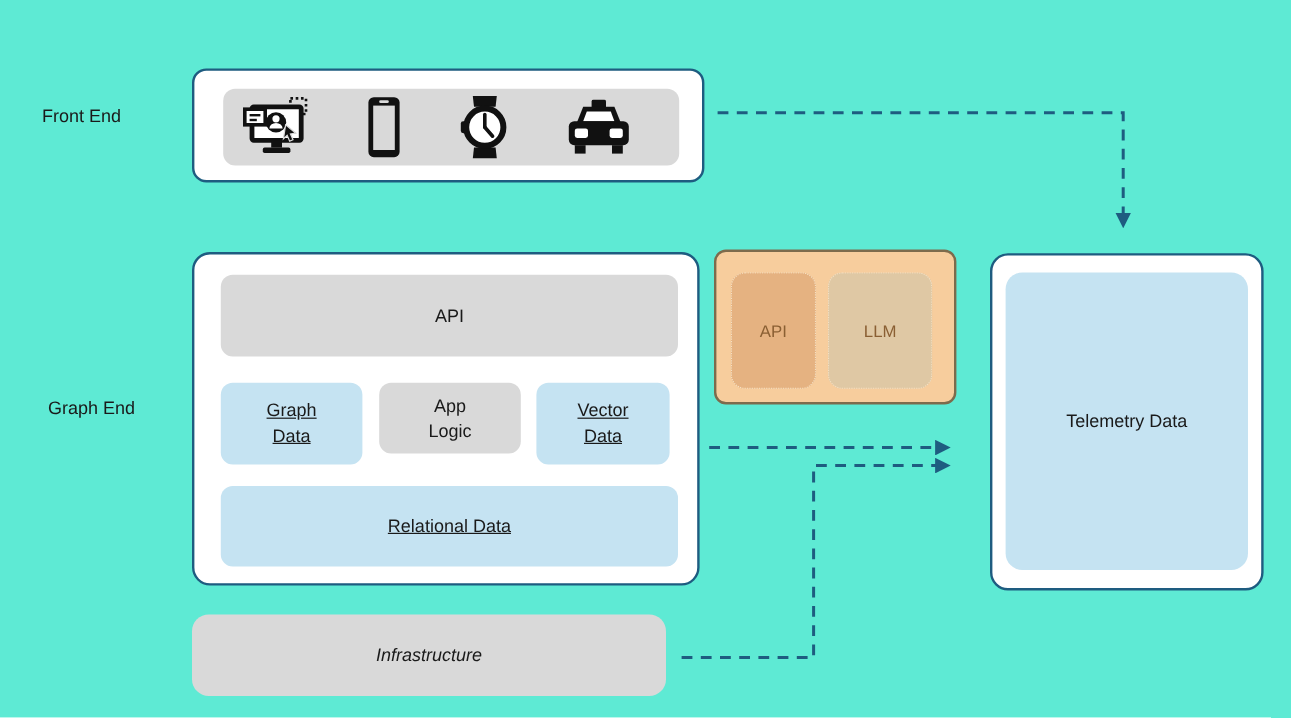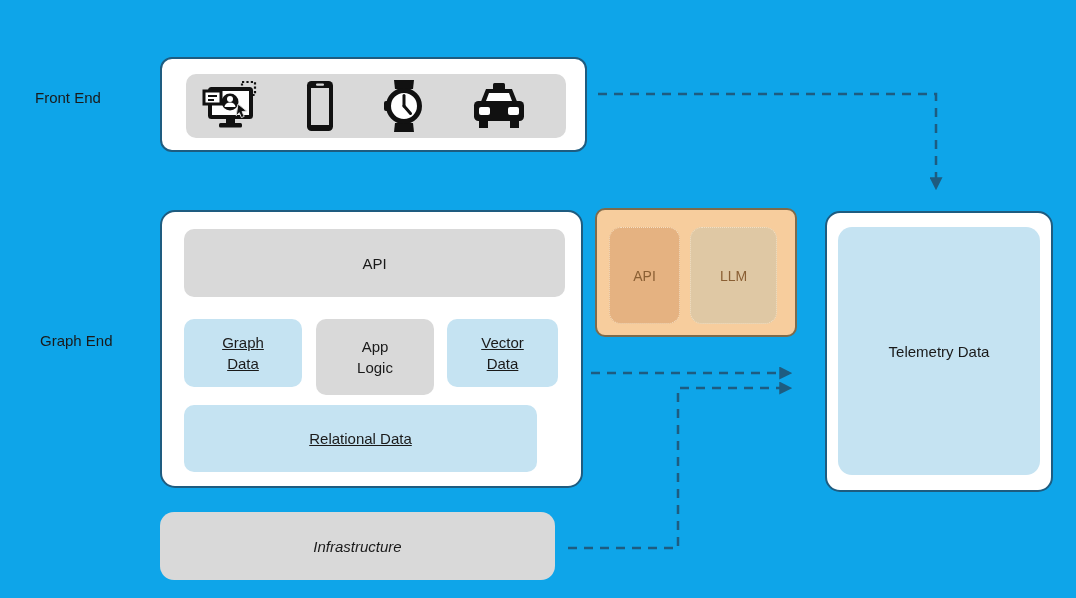--- a/index.html
+++ b/index.html
@@ -5,21 +5,21 @@
   * { margin: 0; padding: 0; box-sizing: border-box; }
   html, body { background: #ffffff; }
   body {
     font-family: "Liberation Sans", sans-serif;
     color: #1a1a1a;
   }
   #canvas {
     position: relative;
     width: 1076px;
     height: 598px;
-    background: #0ea5e9;
+    background: #5eead4;
     overflow: hidden;
   }
   .side-label {
     position: absolute;
     font-size: 15px;
     color: #1a1a1a;
     white-space: nowrap;
   }
   .outline-box {
     position: absolute;
@@ -159,35 +159,35 @@
       <span>API</span>
     </div>
 
     <div class="fill blue" style="left:22px; top:107px; width:118px; height:68px;">
       <span>
         <span>Graph</span><br>
         <span>Data</span>
       </span>
     </div>
 
-    <div class="fill gray" style="left:154px; top:107px; width:118px; height:76px;">
+    <div class="fill gray" style="left:154px; top:107px; width:118px; height:59px;">
       <span>
         <span>App</span><br>
         <span>Logic</span>
       </span>
     </div>
 
     <div class="fill blue" style="left:285px; top:107px; width:111px; height:68px;">
       <span>
         <span>Vector</span><br>
         <span>Data</span>
       </span>
     </div>
 
-    <div class="fill blue" style="left:22px; top:193px; width:353px; height:67px;">
+    <div class="fill blue" style="left:22px; top:193px; width:381px; height:67px;">
       <span>Relational Data</span>
     </div>
   </div>
 
   <div id="ai-module">
     <div class="ai-chip" id="ai-chip-api">
       <span>API</span>
     </div>
     <div class="ai-chip" id="ai-chip-llm">
       <span>LLM</span>

